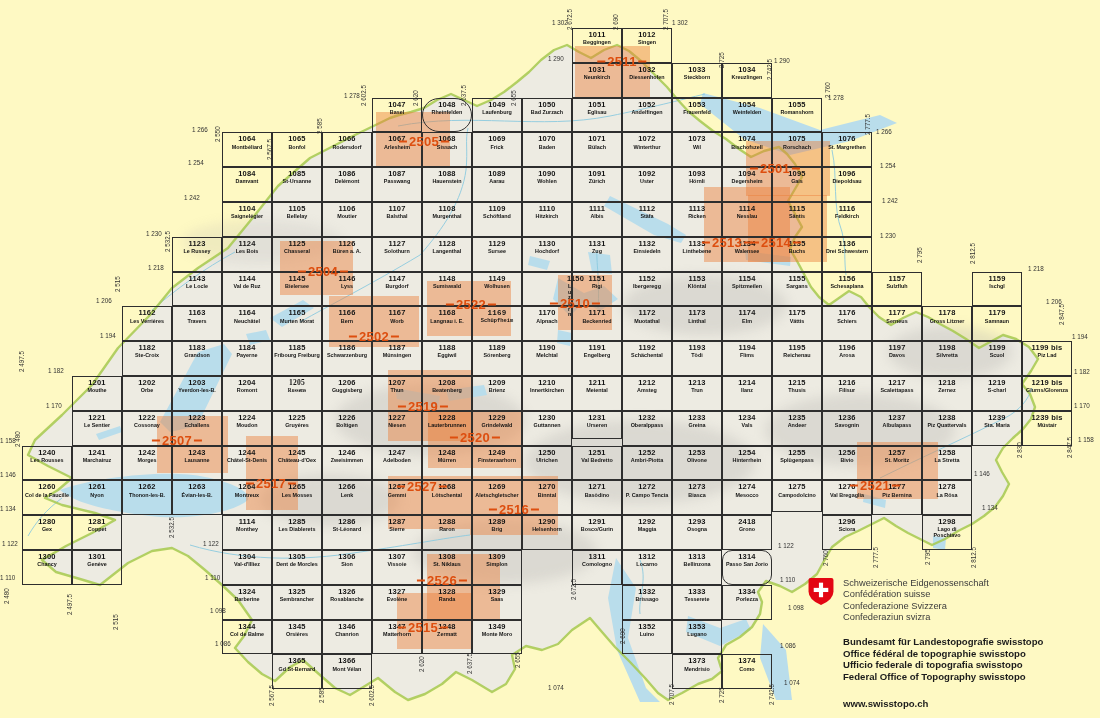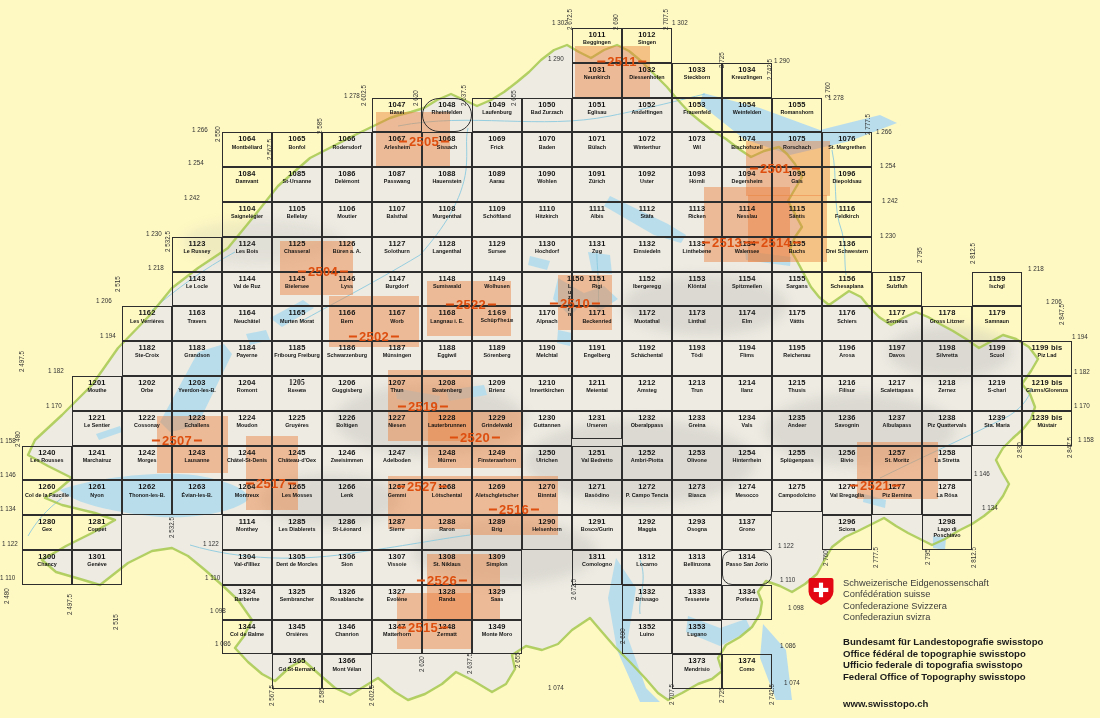--- a/index.html
+++ b/index.html
@@ -945,21 +945,21 @@
       </div>
       <div class="cell" style="left: 622px; top: 515.2px; width: 50px; height: 34.8px;">
         <div class="num">1292</div>
         <div class="nm">Maggia</div>
       </div>
       <div class="cell" style="left: 672px; top: 515.2px; width: 50px; height: 34.8px;">
         <div class="num">1293</div>
         <div class="nm">Osogna</div>
       </div>
       <div class="cell" style="left: 722px; top: 515.2px; width: 50px; height: 34.8px;">
-        <div class="num">1137</div>
+        <div class="num">2418</div>
         <div class="nm">Grono</div>
       </div>
       <div class="cell" style="left: 822px; top: 515.2px; width: 50px; height: 34.8px;">
         <div class="num">1296</div>
         <div class="nm">Sciora</div>
       </div>
       <div class="cell" style="left: 922px; top: 515.2px; width: 50px; height: 34.8px;">
         <div class="num">1298</div>
         <div class="nm">Lago di Poschiavo</div>
       </div>

